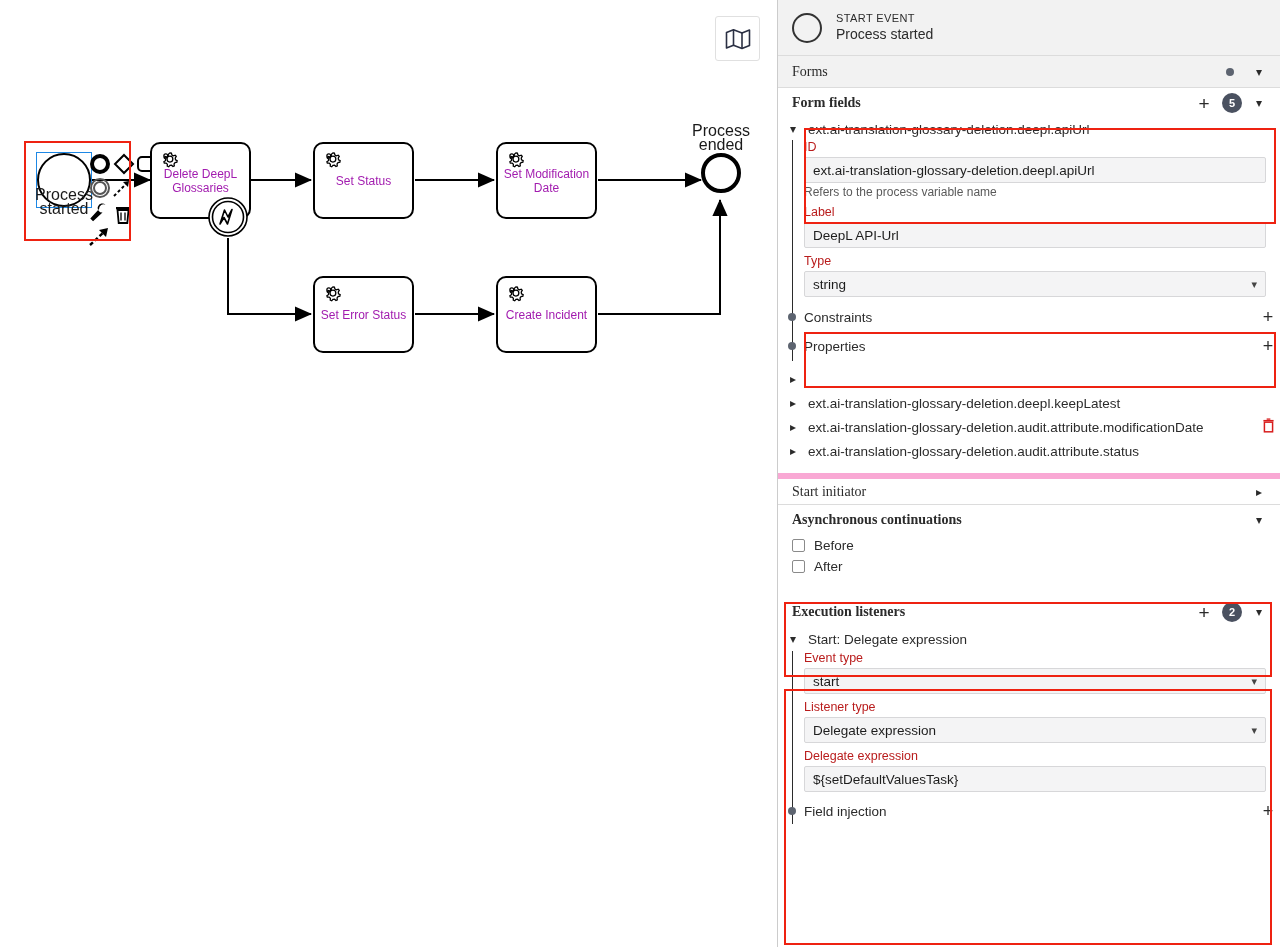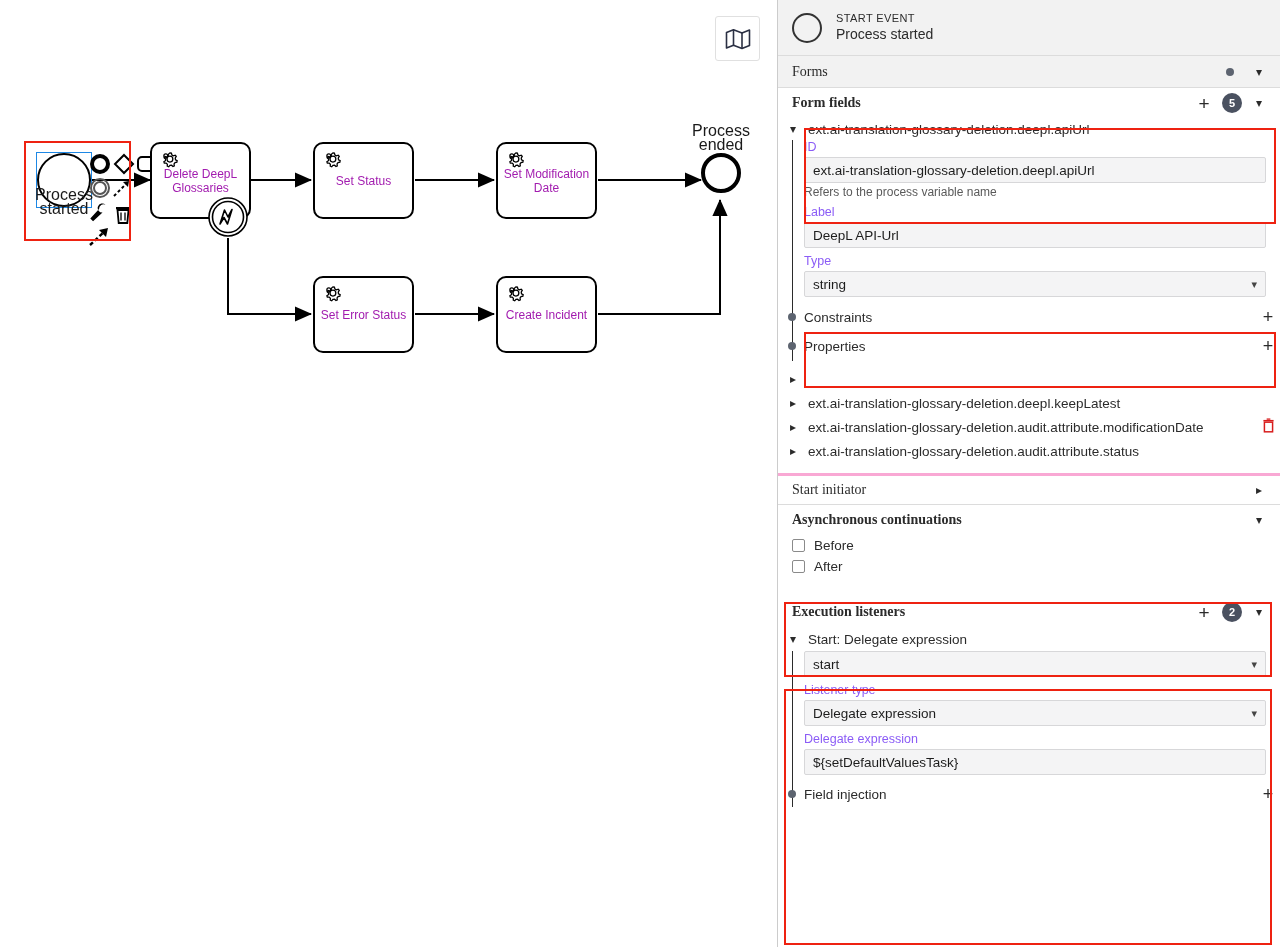--- a/index.html
+++ b/index.html
@@ -102,21 +102,21 @@
     font-size: 11px; font-weight: normal; letter-spacing: .4px;
     color: #2b2b2b; text-transform: uppercase;
   }
   #panel-header .name { font-size: 14px; color: #2b2b2b; }
 
   .group-header {
     height: 32px; display: flex; align-items: center;
     padding: 0 14px;
     background: #f2f2f2;
     border-bottom: 1px solid #dcdcdc;
-    border-top: 3px solid #f9a8d4;
+    border-top: 6px solid #f9a8d4;
     font-size: 14px;
     color: #2b2b2b;
     cursor: pointer;
   }
   .group-header.white { background: #ffffff; border-top: none; border-bottom: none; }
   .group-header .ttl { flex: 1; font-family: Liberation Serif, serif; }
   .group-header .ttl.bold { font-weight: bold; }
   .hdr-dot {
     width: 8px; height: 8px; border-radius: 50%;
     background: #5d6470; margin-right: 18px;
@@ -157,21 +157,21 @@
     padding-left: 26px;
   }
   .nested::before {
     content: "";
     position: absolute;
     left: 14px; top: 0; bottom: 0;
     width: 1px; background: #2b2b2b;
   }
   .field { padding: 0 14px 0 0; margin-bottom: 6px; }
   .field .lbl {
-    font-size: 12.5px; color: #8b5cf6; margin-bottom: 3px; display: block;
+    font-size: 12.5px; color: #b91c1c; margin-bottom: 3px; display: block;
   }
   .field .inp {
     width: 100%; height: 26px;
     background: #f4f4f5;
     border: 1px solid #d7d7d9;
     border-radius: 2px;
     padding: 0 8px;
     font-size: 13.5px; color: #1d1d1d;
     font-family: "Liberation Sans", sans-serif;
     display: flex; align-items: center;
@@ -480,20 +480,21 @@
         <span class="plus-btn">+</span>
         <span class="badge">2</span>
         <span class="chev">▾</span>
       </div>
       <div class="listener-title">
         <span class="arrow">▾</span>
         <span>Start: Delegate expression</span>
       </div>
       <div class="nested">
         <div class="field">
+          <span class="lbl">Event type</span>
           <div class="inp select">
             <span>start</span>
             <span style="font-size:11px;color:#444;">▾</span>
           </div>
         </div>
         <div class="field">
           <span class="lbl">Listener type</span>
           <div class="inp select">
             <span>Delegate expression</span>
             <span style="font-size:11px;color:#444;">▾</span>

